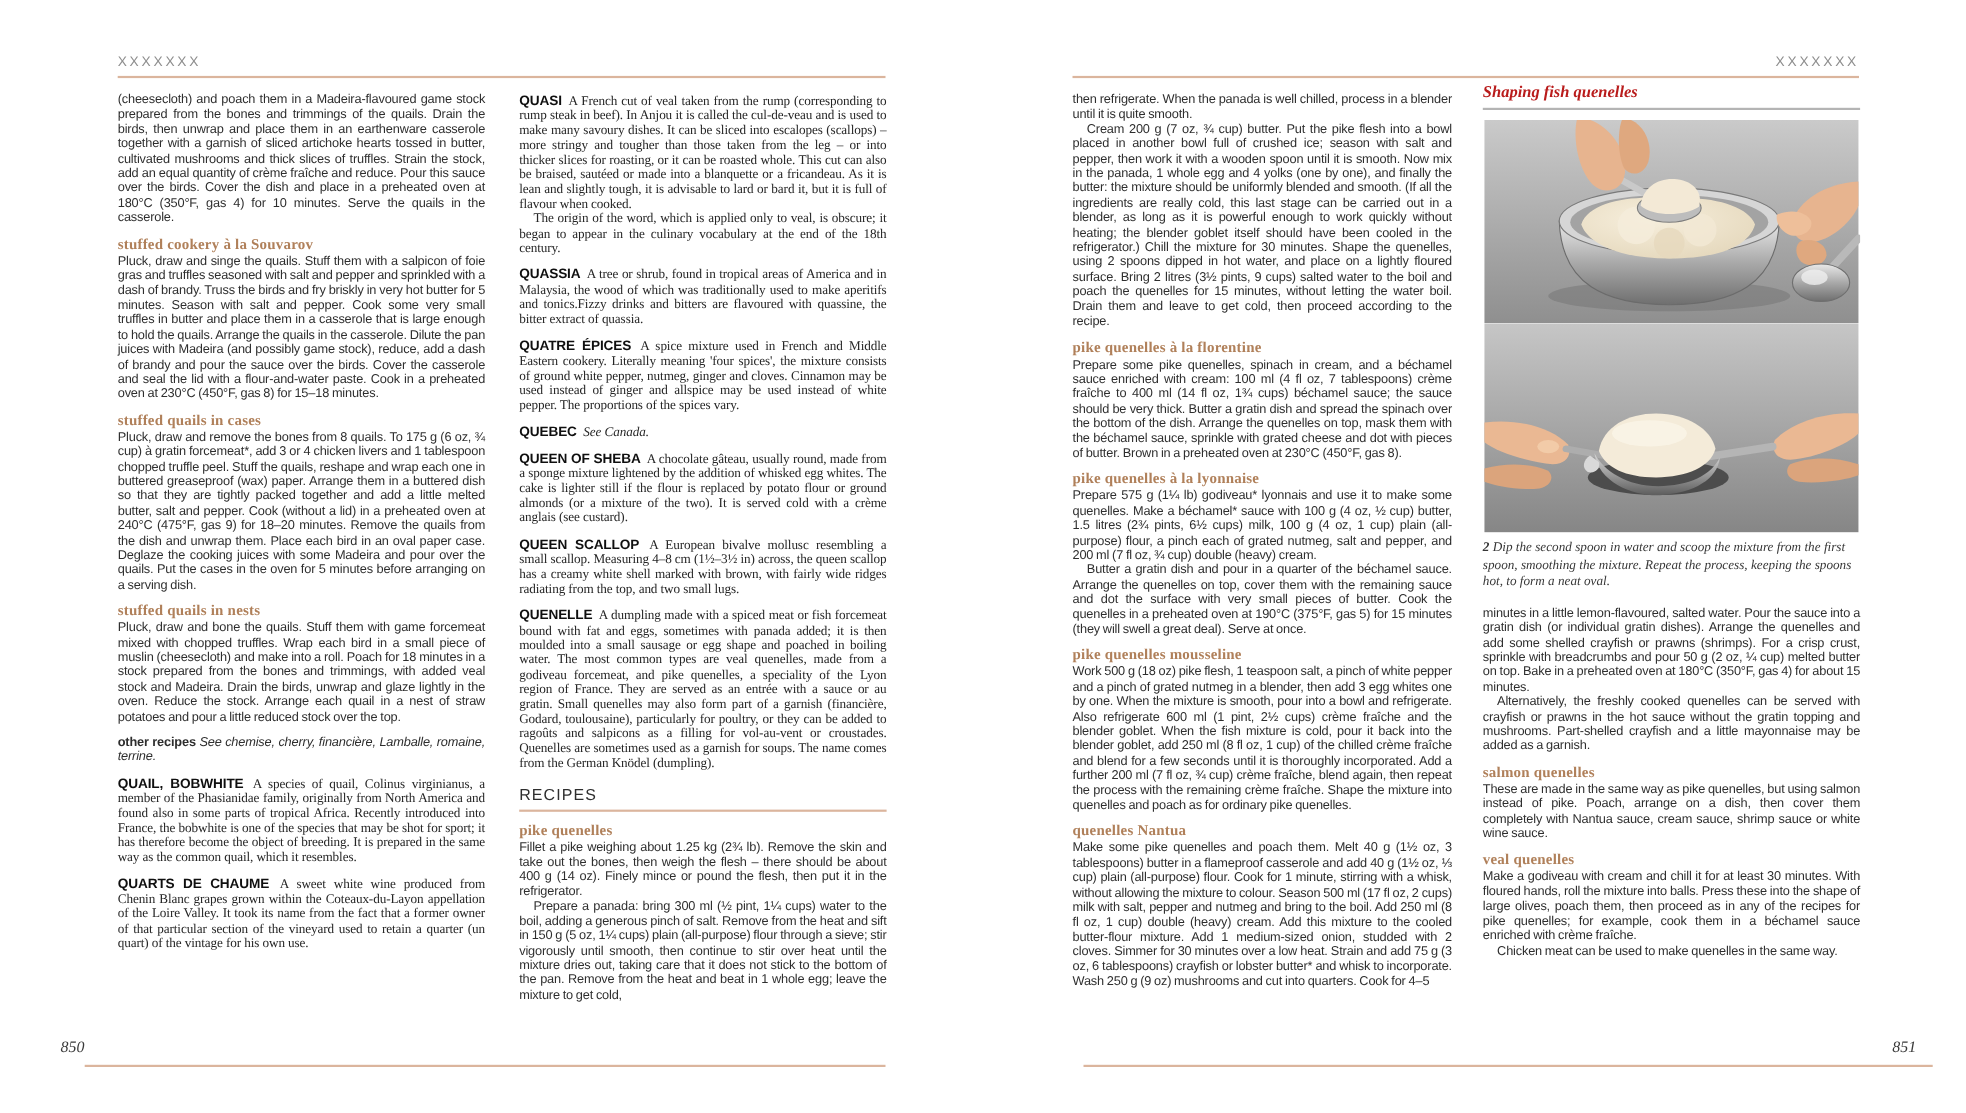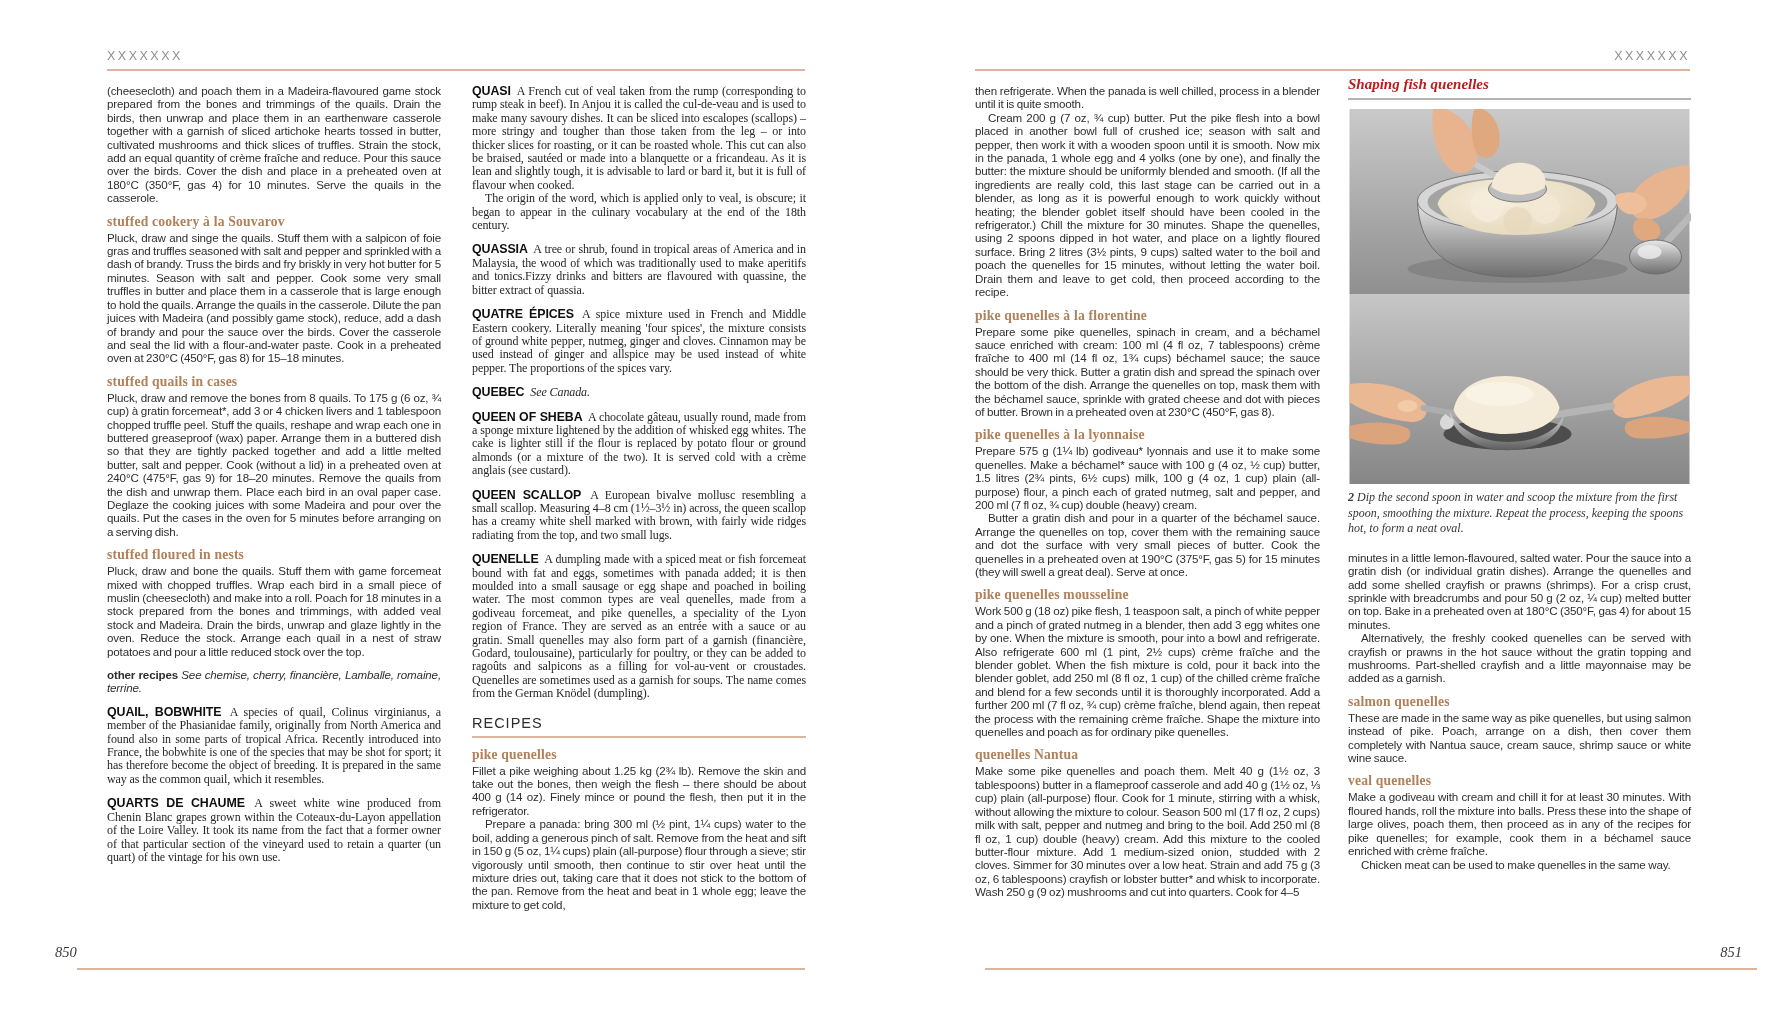--- a/index.html
+++ b/index.html
@@ -46,21 +46,21 @@
 
   <div class="col" style="left:107px; top:84px; width:334px;">
     <p class="sans">(cheesecloth) and poach them in a Madeira-flavoured game stock prepared from the bones and trimmings of the quails. Drain the birds, then unwrap and place them in an earthenware casserole together with a garnish of sliced artichoke hearts tossed in butter, cultivated mushrooms and thick slices of truffles. Strain the stock, add an equal quantity of crème fraîche and reduce. Pour this sauce over the birds. Cover the dish and place in a preheated oven at 180°C (350°F, gas 4) for 10 minutes. Serve the quails in the casserole.</p>
 
     <h3 class="rhead">stuffed cookery à la Souvarov</h3>
     <p class="sans">Pluck, draw and singe the quails. Stuff them with a salpicon of foie gras and truffles seasoned with salt and pepper and sprinkled with a dash of brandy. Truss the birds and fry briskly in very hot butter for 5 minutes. Season with salt and pepper. Cook some very small truffles in butter and place them in a casserole that is large enough to hold the quails. Arrange the quails in the casserole. Dilute the pan juices with Madeira (and possibly game stock), reduce, add a dash of brandy and pour the sauce over the birds. Cover the casserole and seal the lid with a flour-and-water paste. Cook in a preheated oven at 230°C (450°F, gas 8) for 15–18 minutes.</p>
 
     <h3 class="rhead">stuffed quails in cases</h3>
     <p class="sans">Pluck, draw and remove the bones from 8 quails. To 175 g (6 oz, ¾ cup) à gratin forcemeat*, add 3 or 4 chicken livers and 1 tablespoon chopped truffle peel. Stuff the quails, reshape and wrap each one in buttered greaseproof (wax) paper. Arrange them in a buttered dish so that they are tightly packed together and add a little melted butter, salt and pepper. Cook (without a lid) in a preheated oven at 240°C (475°F, gas 9) for 18–20 minutes. Remove the quails from the dish and unwrap them. Place each bird in an oval paper case. Deglaze the cooking juices with some Madeira and pour over the quails. Put the cases in the oven for 5 minutes before arranging on a serving dish.</p>
 
-    <h3 class="rhead">stuffed floured in nests</h3>
+    <h3 class="rhead">stuffed quails in nests</h3>
     <p class="sans">Pluck, draw and bone the quails. Stuff them with game forcemeat mixed with chopped truffles. Wrap each bird in a small piece of muslin (cheesecloth) and make into a roll. Poach for 18 minutes in a stock prepared from the bones and trimmings, with added veal stock and Madeira. Drain the birds, unwrap and glaze lightly in the oven. Reduce the stock. Arrange each quail in a nest of straw potatoes and pour a little reduced stock over the top.</p>
 
     <p class="sans other"><span class="bold">other recipes</span> <span class="ital">See chemise, cherry, financière, Lamballe, romaine, terrine.</span></p>
 
     <p class="serif entry"><span class="term">QUAIL, BOBWHITE</span> <span>A species of quail, Colinus virginianus, a member of the Phasianidae family, originally from North America and found also in some parts of tropical Africa. Recently introduced into France, the bobwhite is one of the species that may be shot for sport; it has therefore become the object of breeding. It is prepared in the same way as the common quail, which it resembles.</span></p>
 
     <p class="serif entry"><span class="term">QUARTS DE CHAUME</span> <span>A sweet white wine produced from Chenin Blanc grapes grown within the Coteaux-du-Layon appellation of the Loire Valley. It took its name from the fact that a former owner of that particular section of the vineyard used to retain a quarter (un quart) of the vintage for his own use.</span></p>
   </div>
 
   <div class="col" style="left:472px; top:84px; width:334px;">

